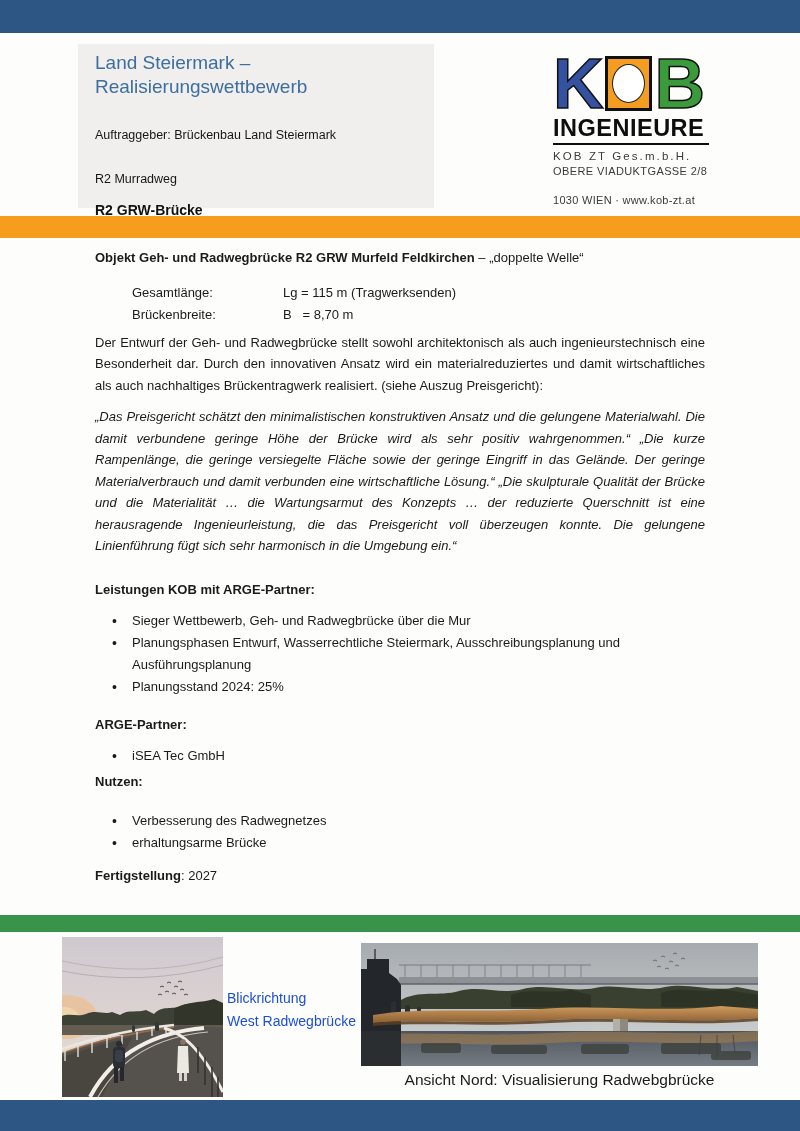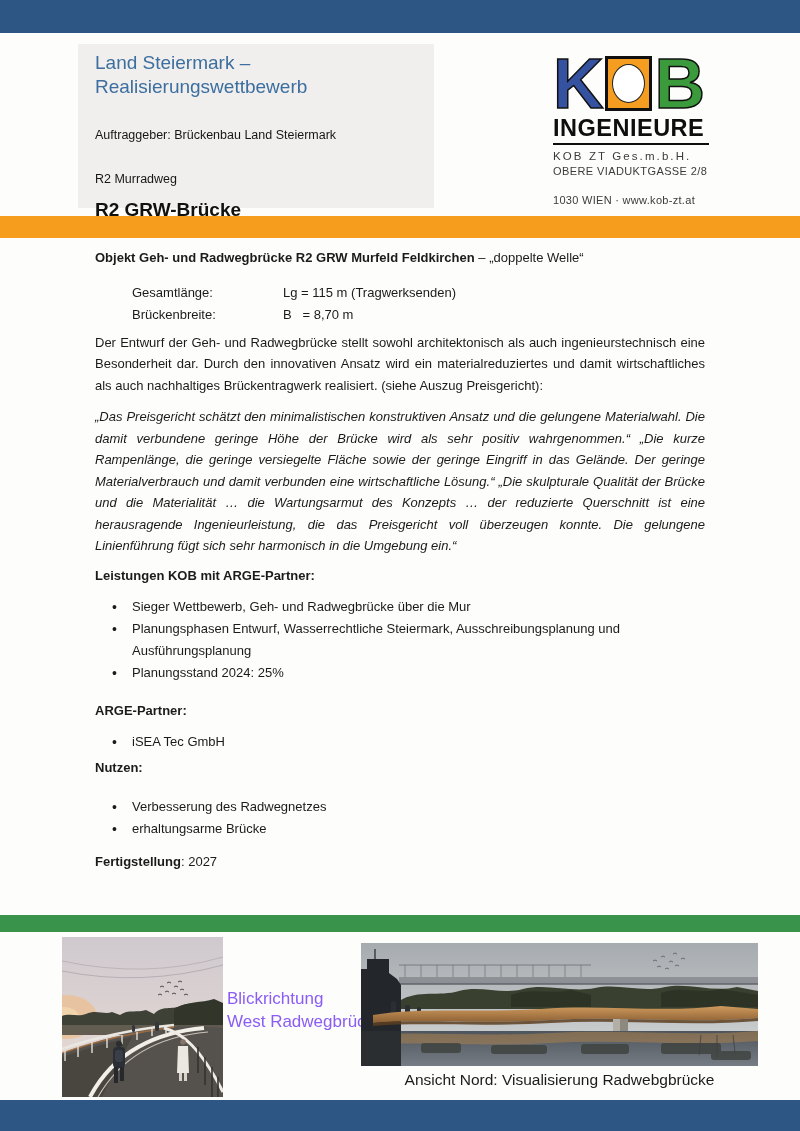--- a/index.html
+++ b/index.html
@@ -18,21 +18,21 @@
   .bar.green{top:915px;height:17px;background:var(--bar_green);}
   .bar.bottom{top:1100px;height:31px;background:var(--bar_blue);}
 
   
   .header-box{
     position:absolute;left:78px;top:44px;width:356px;height:164px;
     background:#f0efed;padding:7px 0 0 17px;
   }
   .header-title{font-size:19px;line-height:24px;color:var(--title_blue);font-weight:normal;}
   .header-line{font-size:12.5px;line-height:15px;margin-top:29px;color:#161616;}
-  .header-project{font-size:19px;line-height:16px;margin-top:15px;font-weight:bold;color:#111;}
+  .header-project{font-size:14px;line-height:16px;margin-top:15px;font-weight:bold;color:#111;}
 
   
   .logo{position:absolute;left:553px;top:53px;width:156px;}
   .logo-mark{display:flex;align-items:flex-end;height:58px;}
   .logo-k,.logo-b{
     font-size:70px;line-height:54px;font-weight:800;letter-spacing:-2px;
     -webkit-text-stroke:1.5px #101010;
   }
   .logo-k{color:var(--logo_blue);}
   .logo-b{color:var(--logo_green);margin-left:2px;}
@@ -50,35 +50,35 @@
   
   .content{position:absolute;left:95px;top:240px;width:610px;font-size:13px;line-height:21.5px;}
   .objekt{margin-top:7px;}
   .objekt b{font-weight:bold;}
   .specs{margin-top:13px;}
   .spec-row{display:flex;line-height:22px;}
   .spec-label{margin-left:37px;width:151px;}
   .spec-value{white-space:pre;}
   .para{margin-top:6px;text-align:justify;}
   .quote{margin-top:10px;text-align:justify;font-style:italic;}
-  .sec-heading{font-weight:bold;margin-top:11px;line-height:15px;}
+  .sec-heading{font-weight:bold;margin-top:25px;line-height:15px;}
   .sec-heading.arge{margin-top:19px;}
   .sec-heading.nutzen{margin-top:7px;}
   ul.blist{list-style:none;margin-top:13px;}
   ul.blist.nutzen-list{margin-top:21px;}
   ul.blist li{position:relative;padding-left:37px;line-height:22px;}
   ul.blist li::before{content:"\2022";position:absolute;left:17px;font-size:14px;}
   .fertig{margin-top:11px;}
   .fertig b{font-weight:bold;}
 
   
   .photo{position:absolute;display:block;}
   .photo-left{left:62px;top:937px;width:161px;height:160px;}
   .photo-right{left:361px;top:943px;width:397px;height:123px;}
-  .caption-left{position:absolute;left:227px;top:987px;font-size:17px;line-height:23px;color:#8b5cf6;}
+  .caption-left{position:absolute;left:227px;top:987px;font-size:14px;line-height:23px;color:#1d4ed8;}
   .caption-right{position:absolute;left:361px;top:1071px;width:397px;text-align:center;font-size:15.5px;color:#1b1b1b;}
 </style>
 </head>
 <body>
 
 <div class="bar top"></div>
 <div class="bar orange"></div>
 <div class="bar green"></div>
 <div class="bar bottom"></div>
 

